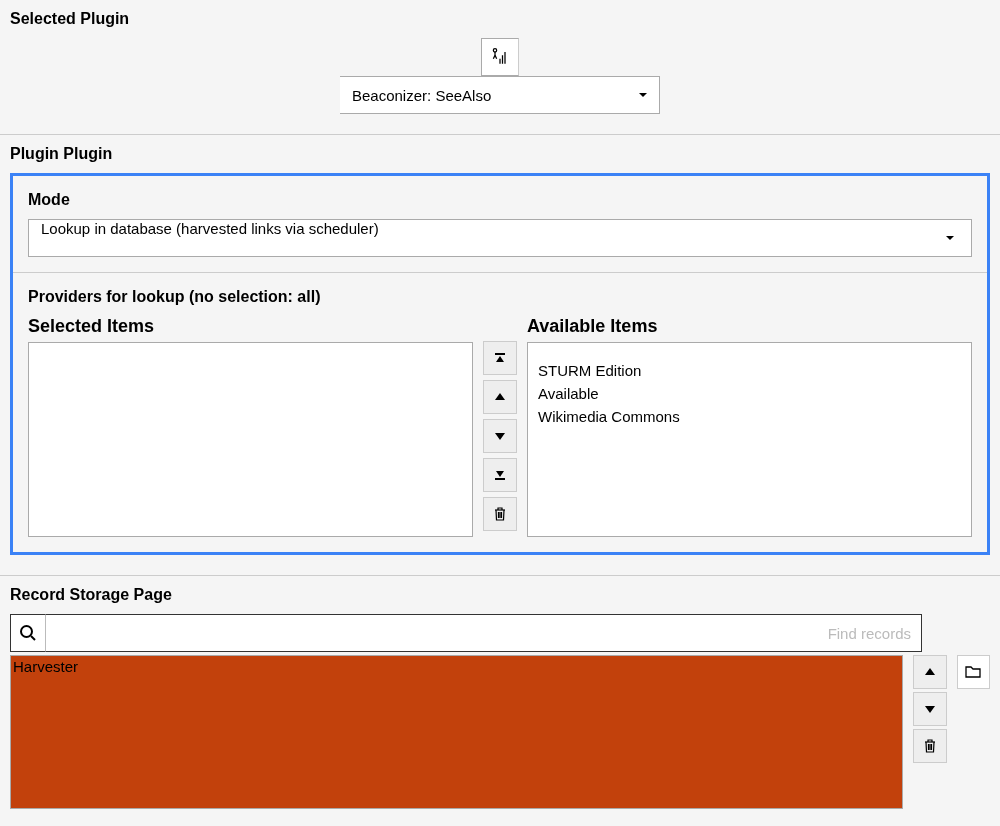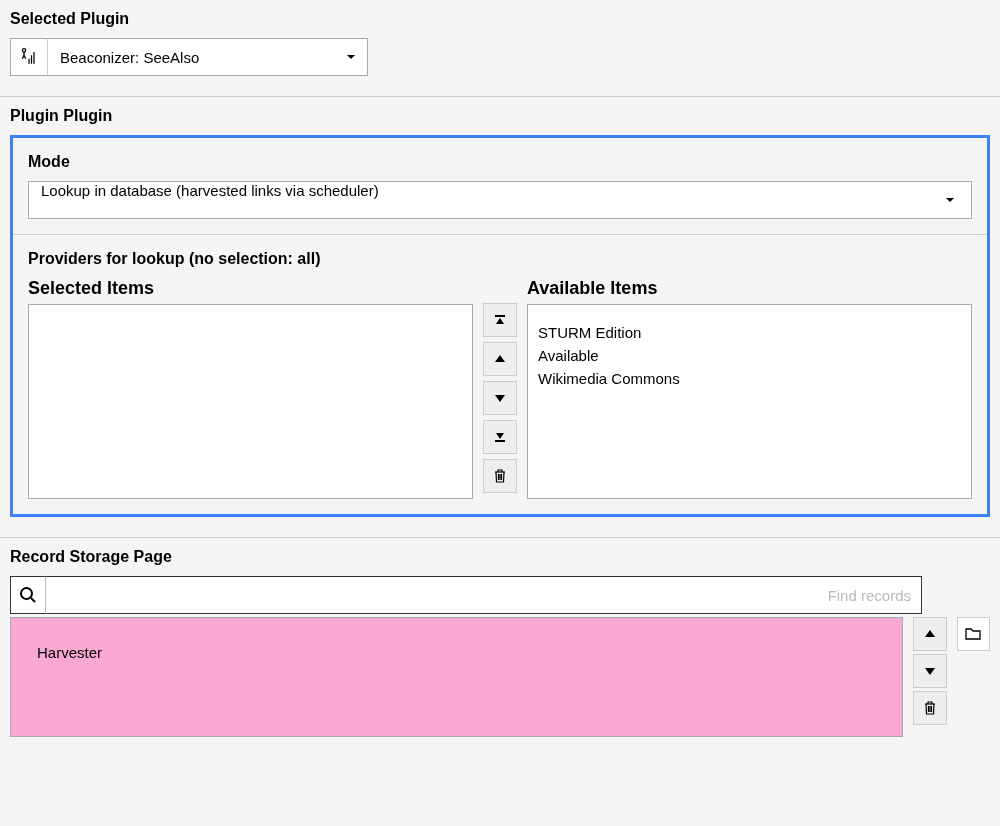--- a/index.html
+++ b/index.html
@@ -21,20 +21,21 @@
       border-bottom: 1px solid #ccc;
     }
     .section-title {
       font-weight: bold;
       font-size: 16px;
       margin-bottom: 10px;
     }
     .plugin-row {
       display: flex;
       align-items: center;
+      flex-direction: column;
     }
     .plugin-icon-box {
       width: 38px;
       height: 38px;
       border: 1px solid #aaa;
       background: #fff;
       display: flex;
       align-items: center;
       justify-content: center;
       border-right: 1px solid #ccc;
@@ -168,24 +169,24 @@
       color: #bbb;
     }
     .storage-row {
       display: flex;
       gap: 10px;
       margin-top: 3px;
       align-items: flex-start;
     }
     .storage-list {
       border: 1px solid #aaa;
-      background: #f9a8d4;
+      background: #c2410c;
       width: 912px;
-      height: 120px;
-      padding: 26px;
+      height: 154px;
+      padding: 2px;
       font-size: 15px;
     }
     .storage-btn-col {
       display: flex;
       flex-direction: column;
       gap: 3px;
     }
     svg {
       display: block;
     }

